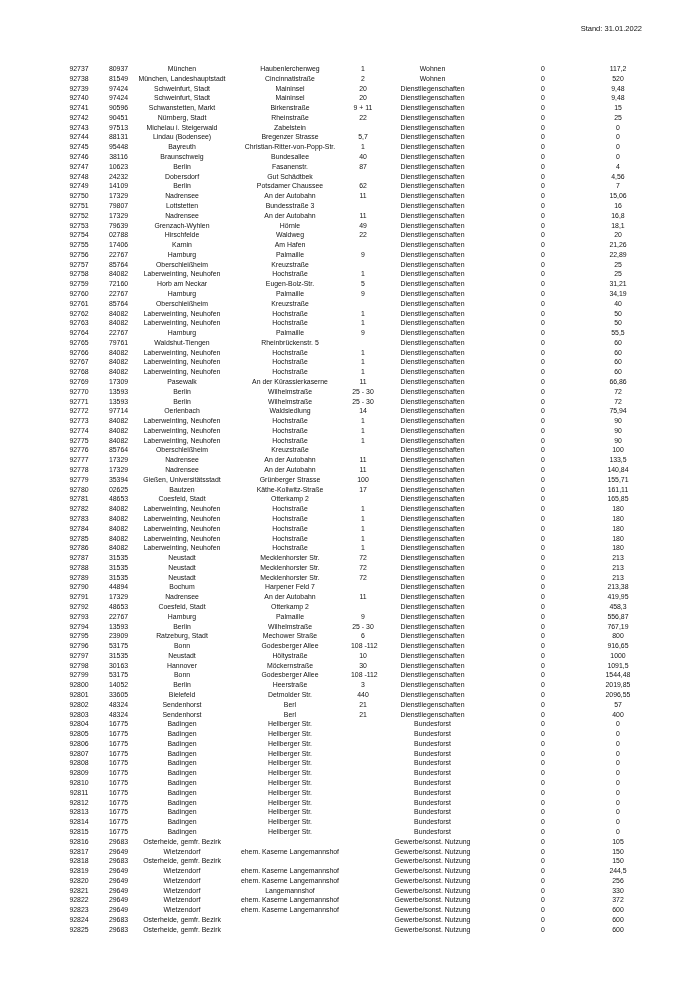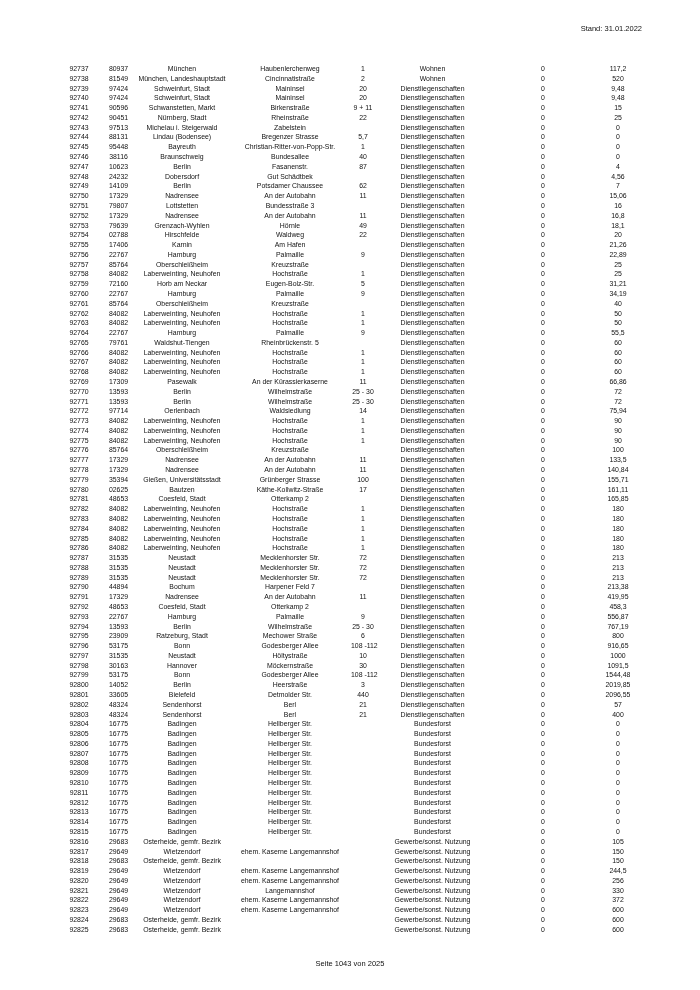--- a/index.html
+++ b/index.html
@@ -968,15 +968,14 @@
           <td>Osterheide, gemfr. Bezirk</td>
           <td></td>
           <td></td>
           <td>Gewerbe/sonst. Nutzung</td>
           <td>0</td>
           <td>600</td>
         </tr>
       </tbody>
   </table>
 
-  <div class="footer">Seite 1043 von 2025</div>
 
 </div>
 
 </body></html>

